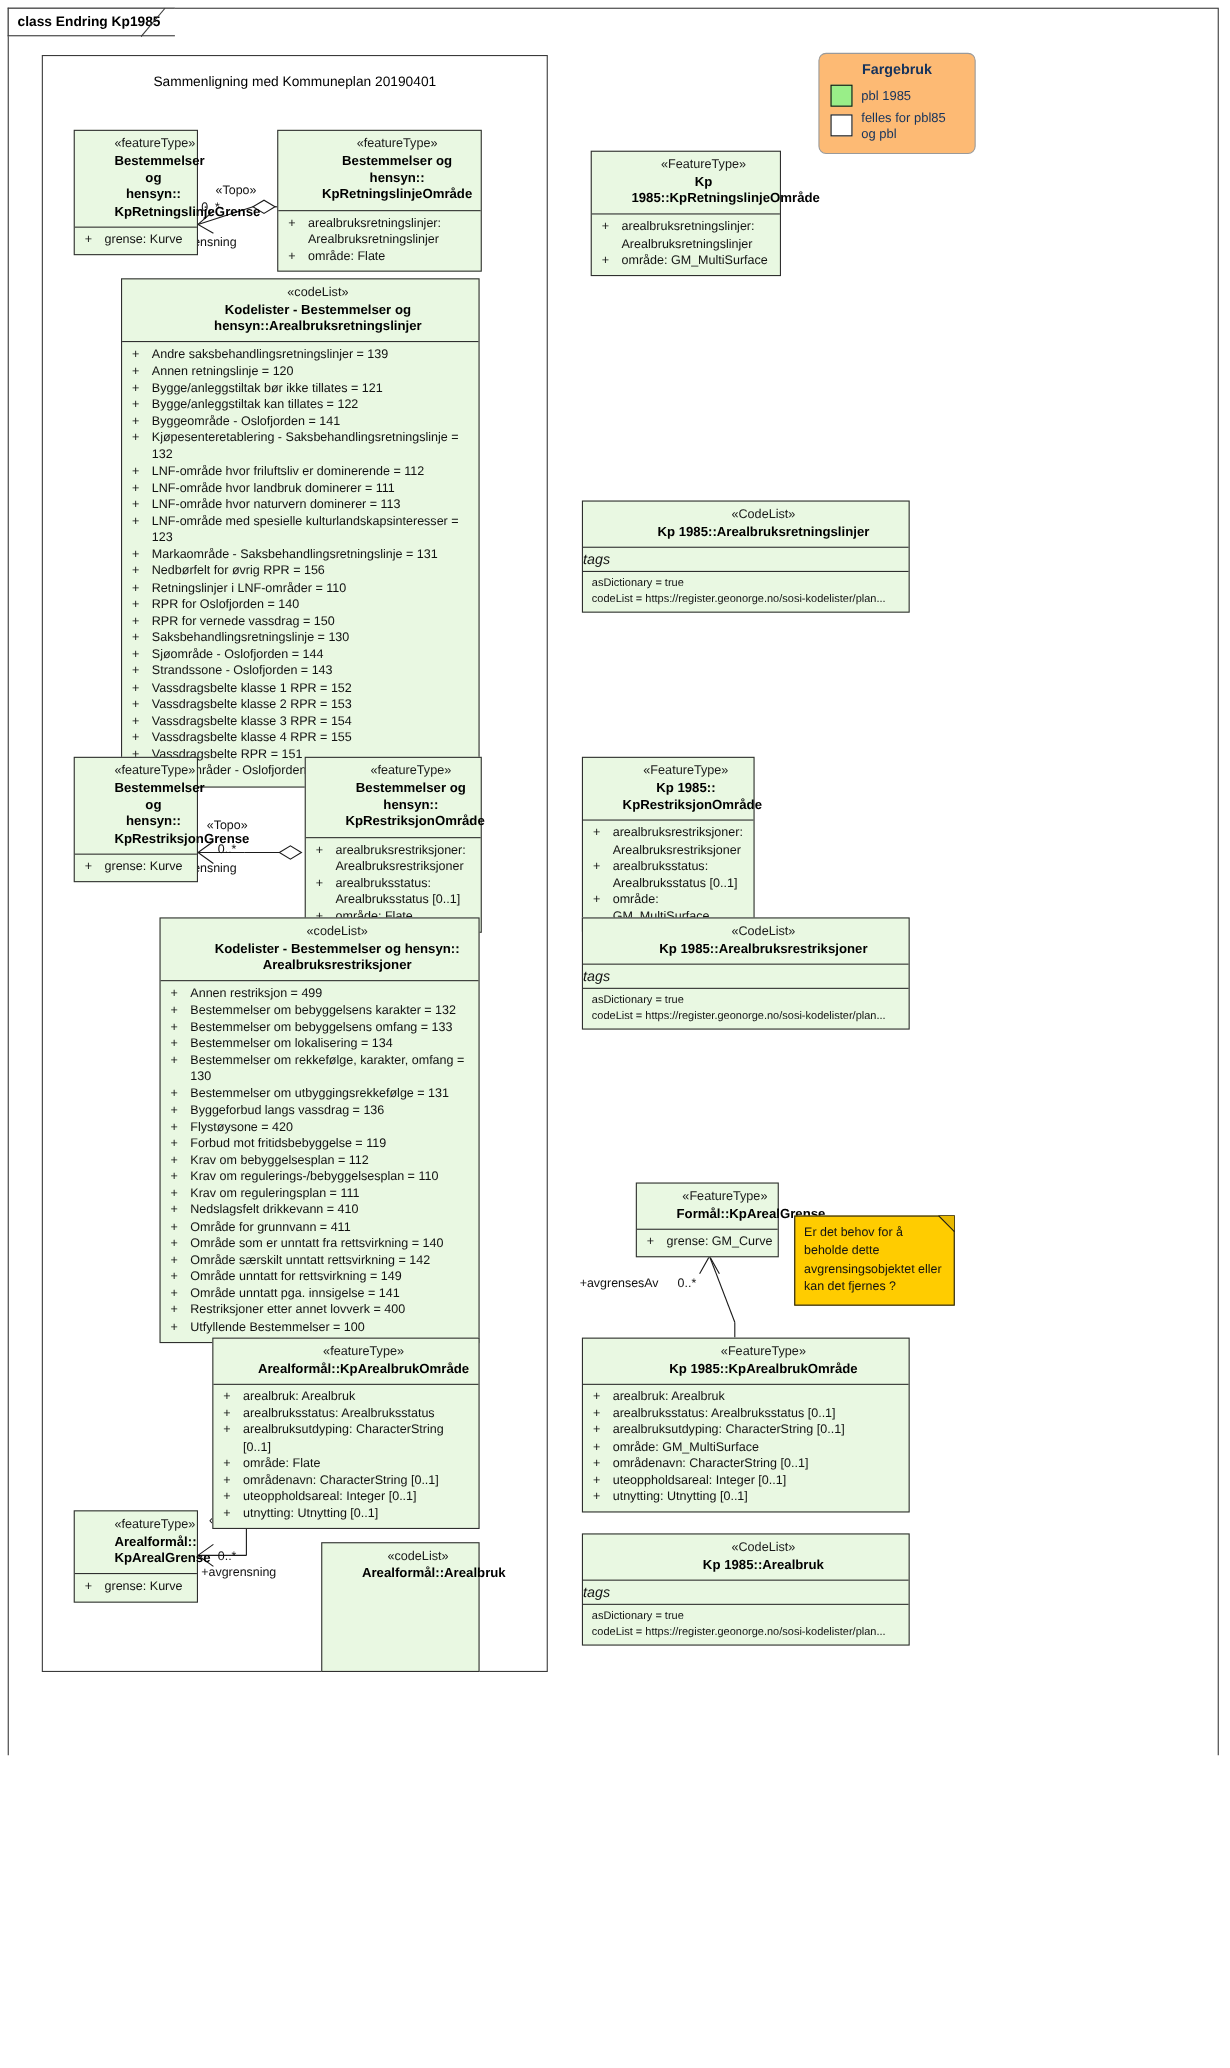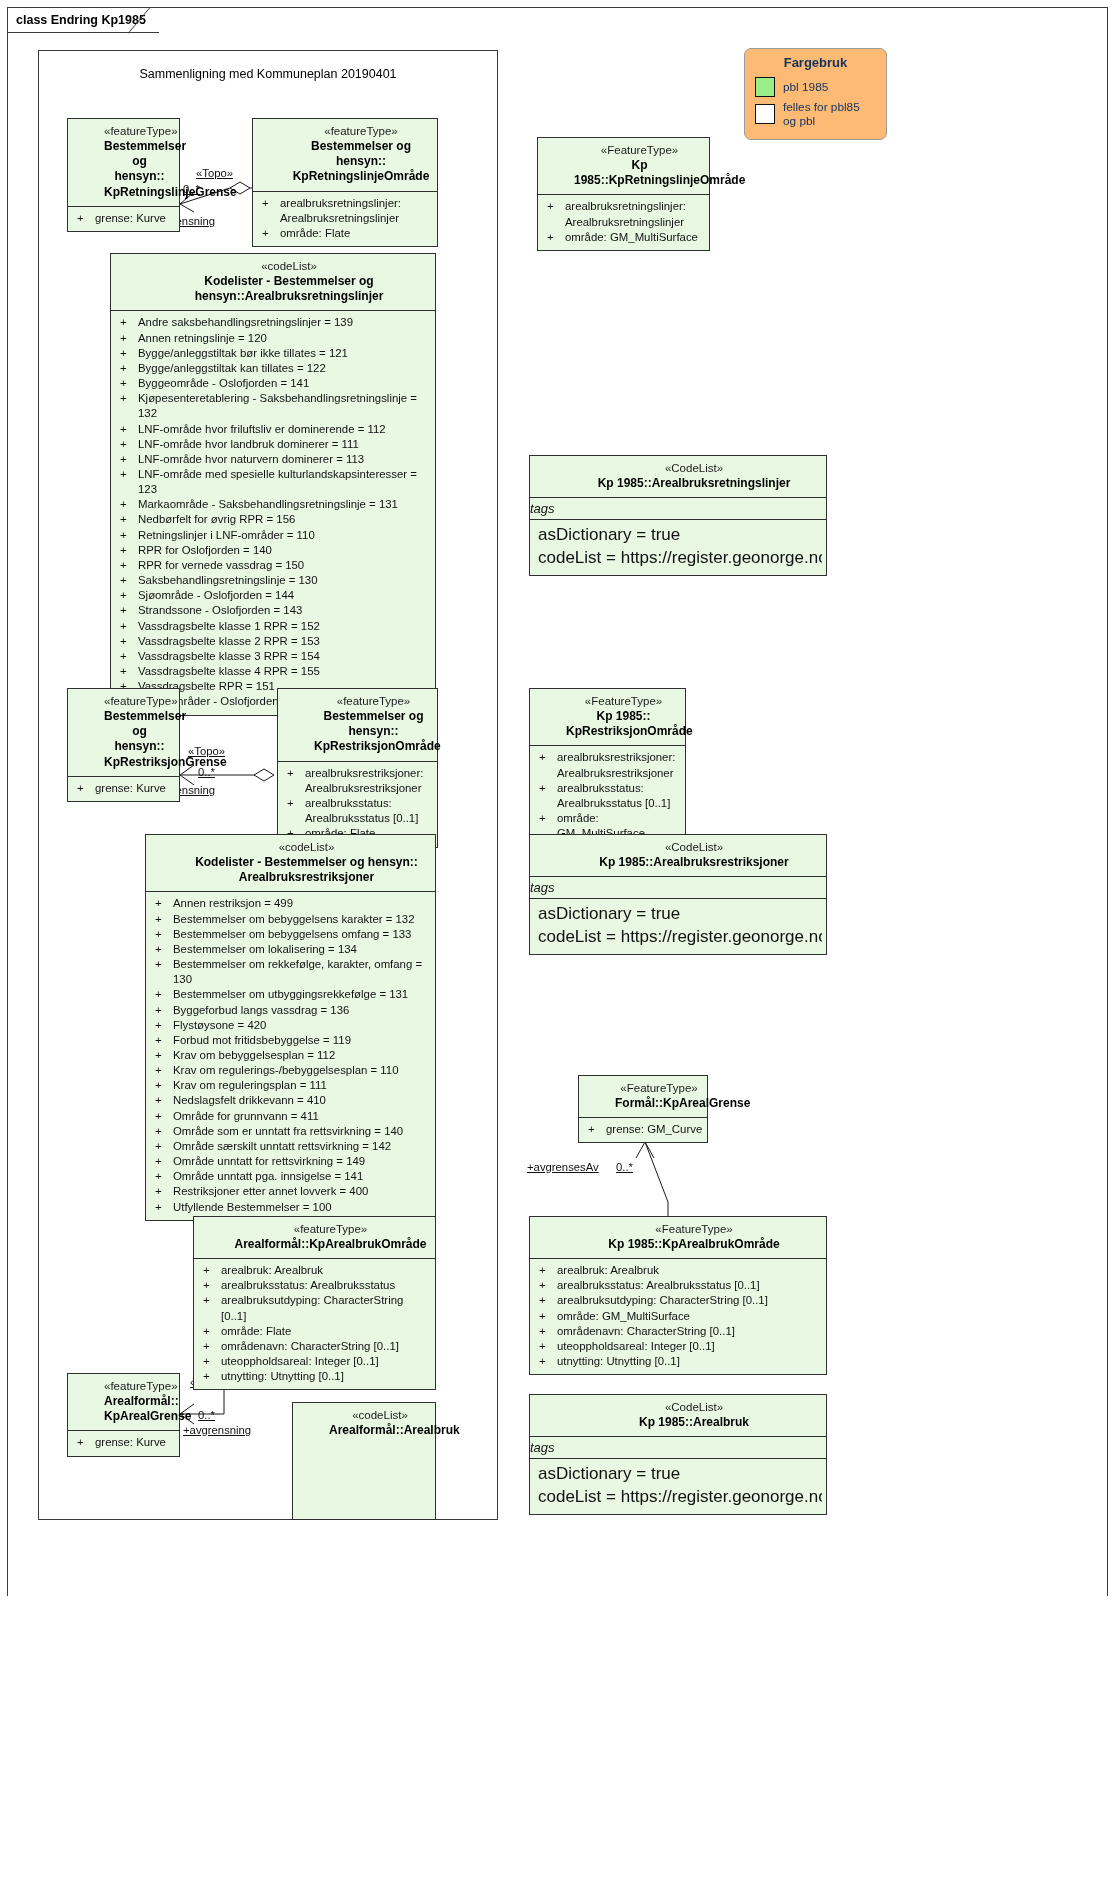--- a/index.html
+++ b/index.html
@@ -108,21 +108,21 @@
   .attr .txt .cont { display:block; }
 
   .tags-label {
     text-align:left;
     font-size:13px;
     font-style:italic;
     padding:3px 0 3px 0;
     color:#111;
   }
   .tagline {
-    font-size:17px;
+    font-size:10px;
     line-height:1.35;
     padding-left:4px;
     color:#111;
     white-space:nowrap;
     overflow:hidden;
   }
 
   
   .legend {
     position:absolute;
@@ -179,21 +179,20 @@
   .conn { position:absolute; overflow:visible; }
   .conn line, .conn path, .conn polyline {
     stroke:#1a1a1a; stroke-width:1; fill:none;
   }
   .conn .dia { fill:#ffffff; stroke:#1a1a1a; stroke-width:1; }
   .edge-label {
     position:absolute;
     font-size:11.3px;
     color:#111;
     white-space:nowrap;
-    text-decoration:underline;
   }
   .edge-label.stereo { font-size:11.3px; }
 </style>
 </head>
 <body>
 
 <div id="canvas">
 
   <div class="frame"></div>
   <div class="frame-tab">class Endring Kp1985</div>
@@ -621,20 +620,26 @@
     </div>
     <div class="cls-sep"></div>
     <div class="cls-body">
       <div class="attr">
         <span class="vis">+</span>
         <span class="txt">grense: GM_Curve</span>
       </div>
     </div>
   </div>
 
+  <div class="note" style="left:722px; top:1105px; width:146px; height:82px;">
+    <svg class="note-fold" viewBox="0 0 15 15">
+      <polygon points="0,0 15,15 15,0" fill="#e8b800" stroke="#1a1a1a" stroke-width="1"></polygon>
+    </svg>
+    <div class="note-text">Er det behov for å beholde dette avgrensingsobjektet eller kan det fjernes ?</div>
+  </div>
 
   <div class="cls" style="left:193px; top:1216px; width:243px;">
     <div class="cls-head">
       <span class="cls-stereo">«featureType»</span>
       <span class="cls-name">Arealformål::KpArealbrukOmråde</span>
     </div>
     <div class="cls-sep"></div>
     <div class="cls-body" id="af-body">
         <div class="attr">
           <span class="vis">+</span>

